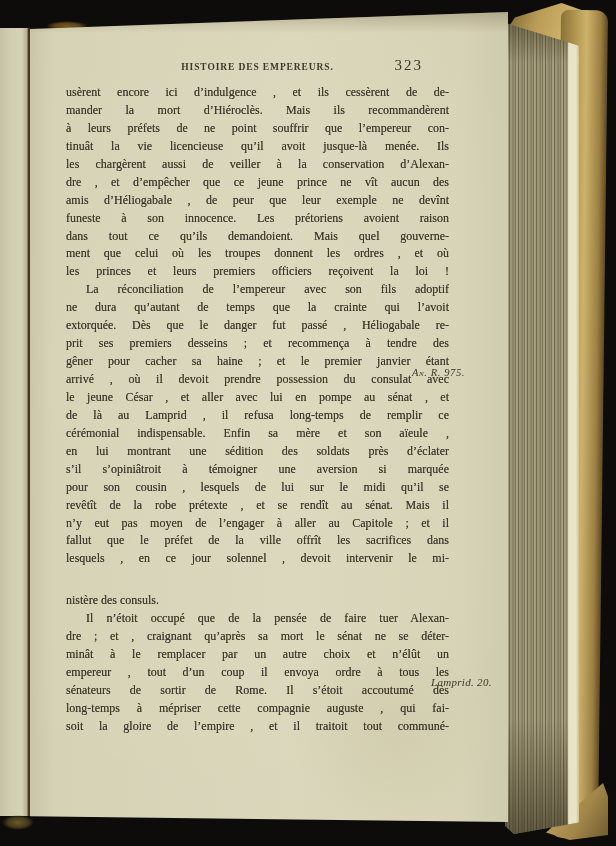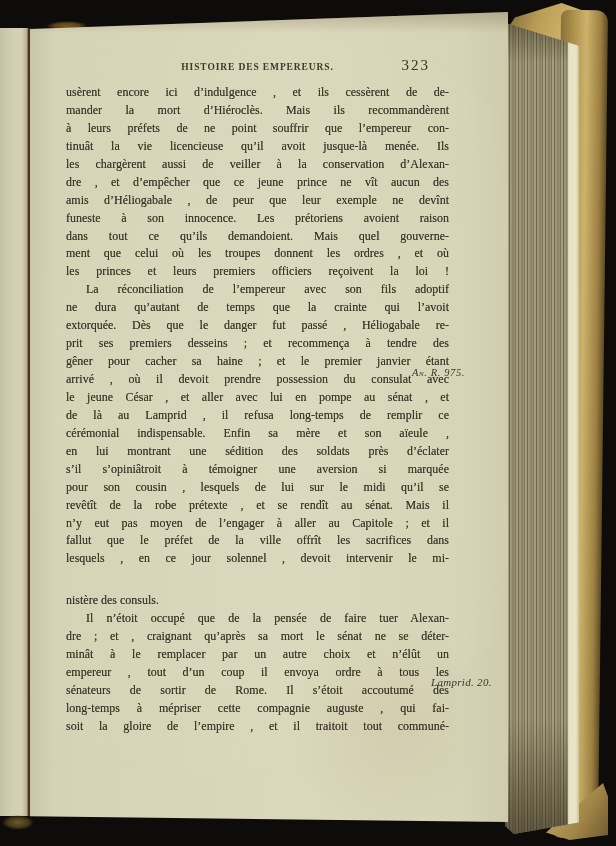--- a/index.html
+++ b/index.html
@@ -60,21 +60,21 @@
   }
 
   .running-header{position:absolute;left:36px;top:48px;width:383px;height:20px;}
   .header-title{
     display:block;text-align:center;
     font-size:10.8px;font-weight:700;letter-spacing:1px;
     transform:scaleX(.88);transform-origin:50% 50%;
     color:#3f382b;white-space:nowrap;
   }
   .page-number{
-    position:absolute;right:19px;top:-3px;
+    position:absolute;right:26px;top:-3px;
     font-size:15px;letter-spacing:2px;color:#39332a;
   }
 
   .text-block{
     position:absolute;left:36px;top:72px;width:383px;
     font-size:12px;line-height:17.95px;
     text-shadow:0 0 .4px rgba(45,35,15,.55);
   }
   .line{text-align:justify;text-align-last:justify;height:17.95px;white-space:normal;}
   .line.no-just{text-align-last:left;margin-top:24px;}

